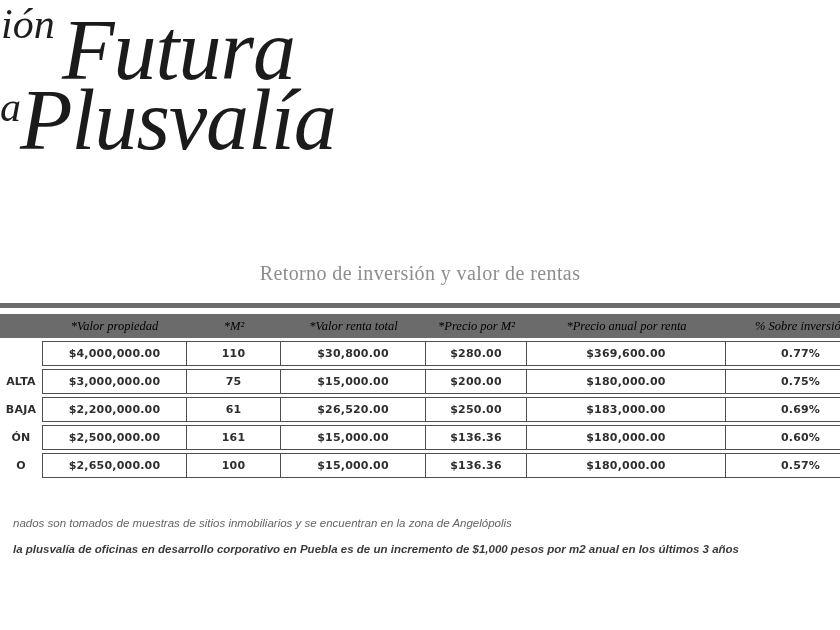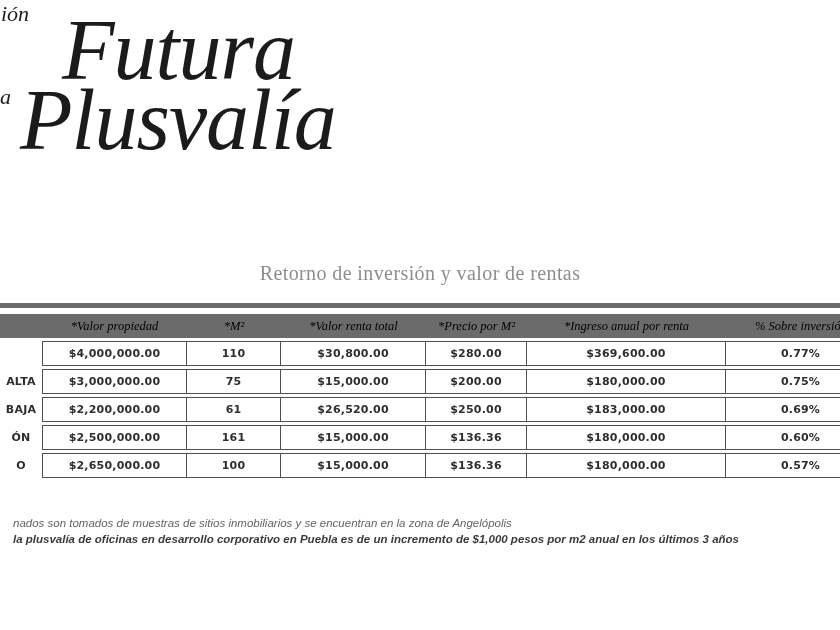--- a/index.html
+++ b/index.html
@@ -5,21 +5,21 @@
   html, body { margin: 0; padding: 0; background: #ffffff; }
   .stage {
     position: relative; width: 840px; height: 630px;
     background: #ffffff; overflow: hidden;
     font-family: "Liberation Sans", sans-serif;
   }
 
   
   .title-small {
     position: absolute; font-family: "Liberation Serif", serif;
-    font-style: italic; font-size: 22px; line-height: 1; color: #1d1d1d;
+    font-style: italic; font-size: 42px; line-height: 1; color: #1d1d1d;
     white-space: nowrap;
   }
   .title-large {
     position: absolute; font-family: "Liberation Serif", serif;
     font-style: italic; font-size: 86px; line-height: 1; color: #1b1b1b;
     letter-spacing: -1px; white-space: nowrap;
   }
   #title-frag-1 { left: 1px;  top: 3px; }
   #title-main-1 { left: 62px; top: 7px; }
   #title-frag-2 { left: 0px;  top: 86px; }
@@ -66,21 +66,21 @@
     text-align: right; padding-right: 12px; font-size: 10.5px;
     color: #333333; border: none;
   }
 
   
   .footnotes {
     position: absolute; top: 517px; left: 13px;
     font-style: italic; font-size: 11.5px; color: #646464;
     line-height: 13.5px; white-space: nowrap;
   }
-  .footnotes .bold-note { font-weight: bold; color: #3a3a3a; margin-top: 2px; text-align: center; }
+  .footnotes .bold-note { font-weight: bold; color: #3a3a3a; margin-top: 12px; text-align: center; }
 </style>
 </head>
 <body>
 
 <div class="stage">
 
   <div>
     <span class="title-small" id="title-frag-1">ión</span>
     <span class="title-large" id="title-main-1">Futura</span>
     <span class="title-small" id="title-frag-2">a</span>
@@ -101,21 +101,21 @@
         <col style="width:199px">
       <col style="width:150px">
     </colgroup>
     <tbody>
         <tr>
       <th></th>
       <th>*Valor propiedad</th>
       <th>*M²</th>
       <th>*Valor renta total</th>
       <th>*Precio por M²</th>
-      <th>*Ingreso anual por renta</th>
+      <th>*Precio anual por renta</th>
       <th>% Sobre inversión</th>
     </tr>
     <tr>
       <td class="rowlabel"></td>
       <td class="data first">$4,000,000.00</td>
       <td class="data">110</td>
       <td class="data">$30,800.00</td>
       <td class="data">$280.00</td>
       <td class="data">$369,600.00</td>
       <td class="data">0.77%</td>

